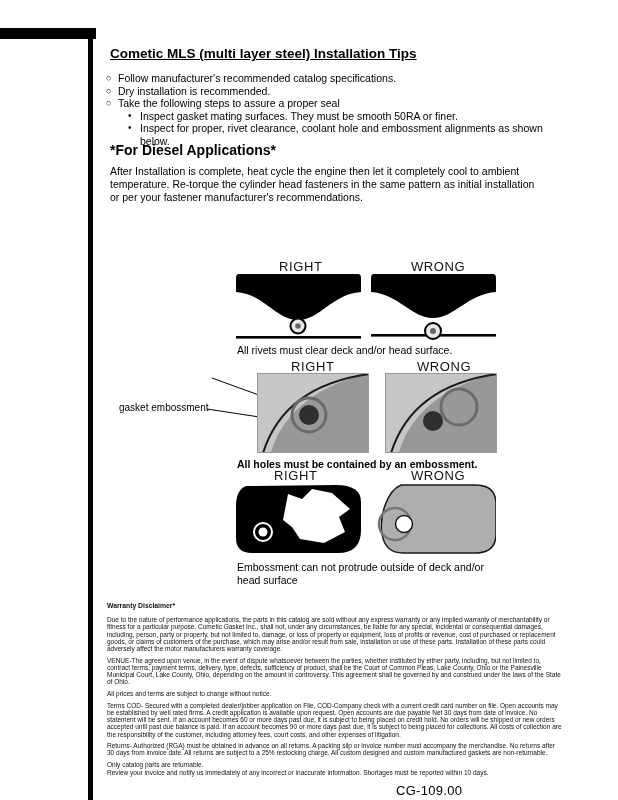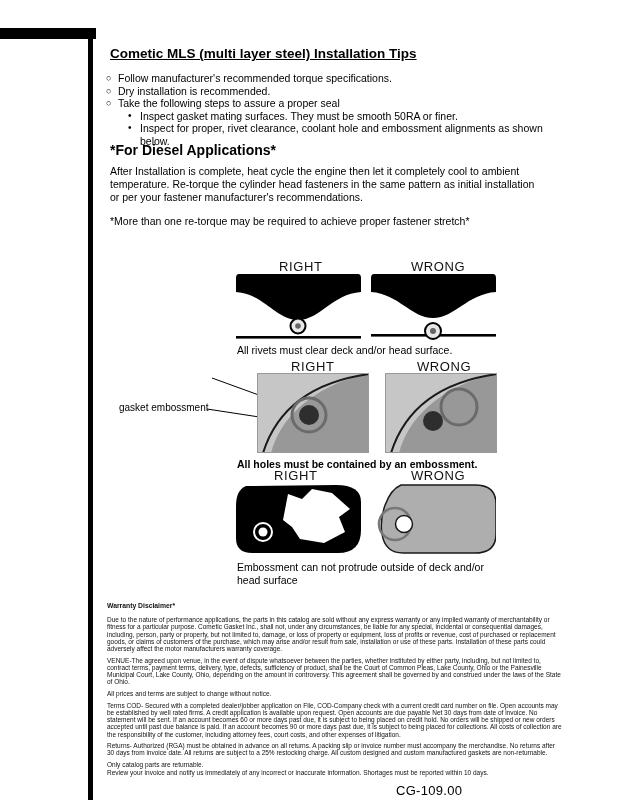--- a/index.html
+++ b/index.html
@@ -41,31 +41,30 @@
 <body>
 
 <div class="page">
 
   <div class="blackbar"></div>
   <div class="vrule"></div>
 
   <div class="title">Cometic MLS (multi layer steel) Installation Tips</div>
 
   <ul class="tips">
-    <li><span class="mk">○</span><span>Follow manufacturer's recommended torque specifications.</span></li>
+    <li><span class="mk">○</span><span>Follow manufacturer's recommended catalog specifications.</span></li>
     <li><span class="mk">○</span><span>Dry installation is recommended.</span></li>
     <li><span class="mk">○</span><span>Take the following steps to assure a proper seal</span></li>
     <li class="sub"><span class="mk">•</span><span>Inspect gasket mating surfaces.  They must be smooth 50RA or finer.</span></li>
     <li class="sub"><span class="mk">•</span><span>Inspect for proper, rivet clearance, coolant hole and embossment alignments as shown below.</span></li>
   </ul>
 
   <div class="diesel">
     <div class="dh">*For Diesel Applications*</div>
     <p>After Installation is complete, heat cycle the engine then let it completely cool to ambient temperature. Re-torque the cylinder head fasteners in the same pattern as initial installation or per your fastener manufacturer's recommendations.</p>
-    <p>*More than one re-torque may be required to achieve proper fastener stretch*</p>
   </div>
 
   <div class="dg-label" style="left:279px; top:231px;">RIGHT</div>
   <div class="dg-label" style="left:411px; top:231px;">WRONG</div>
 
   <div class="dg-img" style="left:236px; top:246px;">
     <svg width="125" height="68" viewBox="0 0 125 68">
       <path d="M3,0 H122 Q125,0 125,4 V18 C96,20 84,46 62,46 C40,46 28,20 0,18 V4 Q0,0 3,0 Z" fill="#000"></path>
       <rect x="0" y="62" width="125" height="2.6" fill="#000"></rect>
       <circle cx="62" cy="52" r="7.5" fill="#e8e8e8" stroke="#000" stroke-width="2"></circle>

